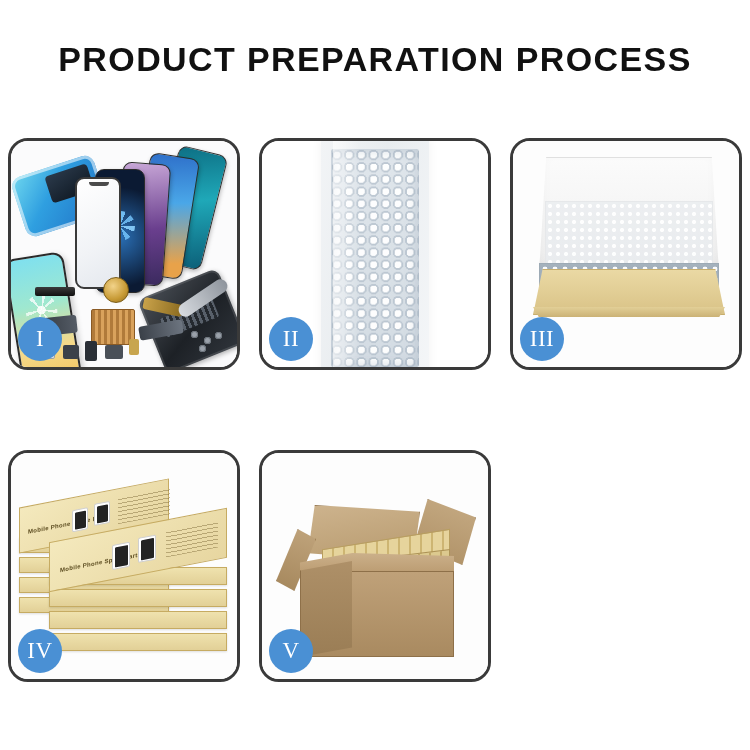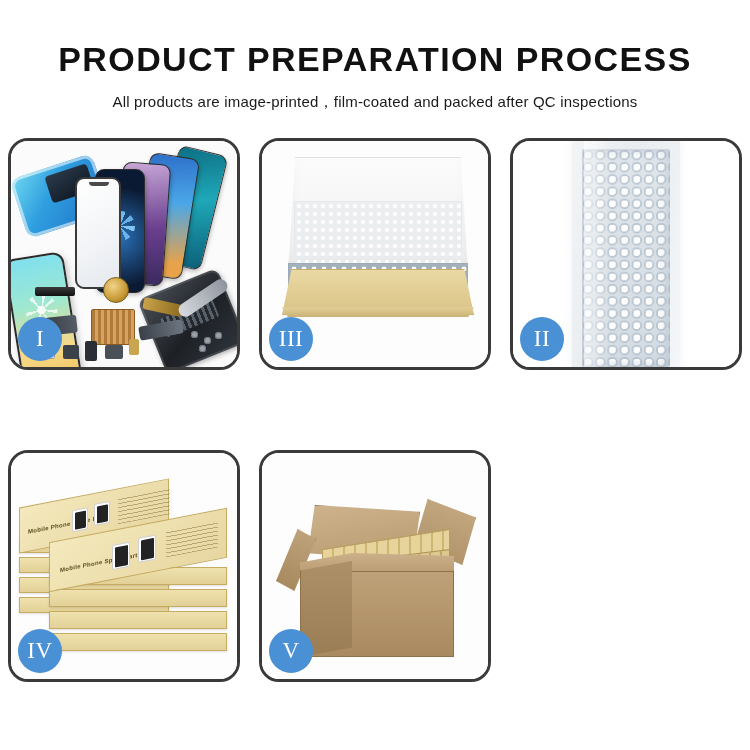--- a/index.html
+++ b/index.html
@@ -350,21 +350,20 @@
     background:#9d7f54; opacity:.65; transform:rotate(6deg);
   }
 </style>
 </head>
 <body>
 
 <div id="page">
 
   <div class="header">
     <div class="title">PRODUCT PREPARATION PROCESS</div>
-    <div class="subtitle">All products are image-printed，film-coated and packed after QC inspections</div>
   </div>
 
   <div class="grid">
 
     <div class="panel">
       <div class="panel-stage">
         <div class="p1-bg"></div>
         <div class="adh"></div>
         <div class="fan">
           <div class="ph ph1"></div>
@@ -392,39 +391,39 @@
             <span style="left:13px;top:6px"></span>
           <span style="left:24px;top:1px"></span>
             <span style="left:8px;top:14px"></span>
         </div>
       </div>
       <div class="badge">I</div>
     </div>
 
     <div class="panel">
       <div class="panel-stage">
+        <div class="p2-bg"></div>
+        <div class="bubbleSheet">
+          <div class="bubbleInner"></div>
+          <div class="bubbleGloss"></div>
+        </div>
+      </div>
+      <div class="badge">II</div>
+    </div>
+
+    <div class="panel">
+      <div class="panel-stage">
         <div class="p3-bg"></div>
         <div class="lidFlap"></div>
         <div class="foam"></div>
         <div class="boxInner"></div>
         <div class="boxBody"></div>
         <div class="boxFrontEdge"></div>
       </div>
       <div class="badge">III</div>
-    </div>
-
-    <div class="panel">
-      <div class="panel-stage">
-        <div class="p2-bg"></div>
-        <div class="bubbleSheet">
-          <div class="bubbleInner"></div>
-          <div class="bubbleGloss"></div>
-        </div>
-      </div>
-      <div class="badge">II</div>
     </div>
 
     <div class="panel">
       <div class="panel-stage">
         <div class="p4-bg"></div>
         <div class="stack">
 
           <div class="kbox" style="left:4px;  top:66px;  width:150px; height:16px;"></div>
           <div class="kbox" style="left:4px;  top:86px;  width:150px; height:16px;"></div>
           <div class="kbox" style="left:4px;  top:106px; width:150px; height:16px;"></div>

